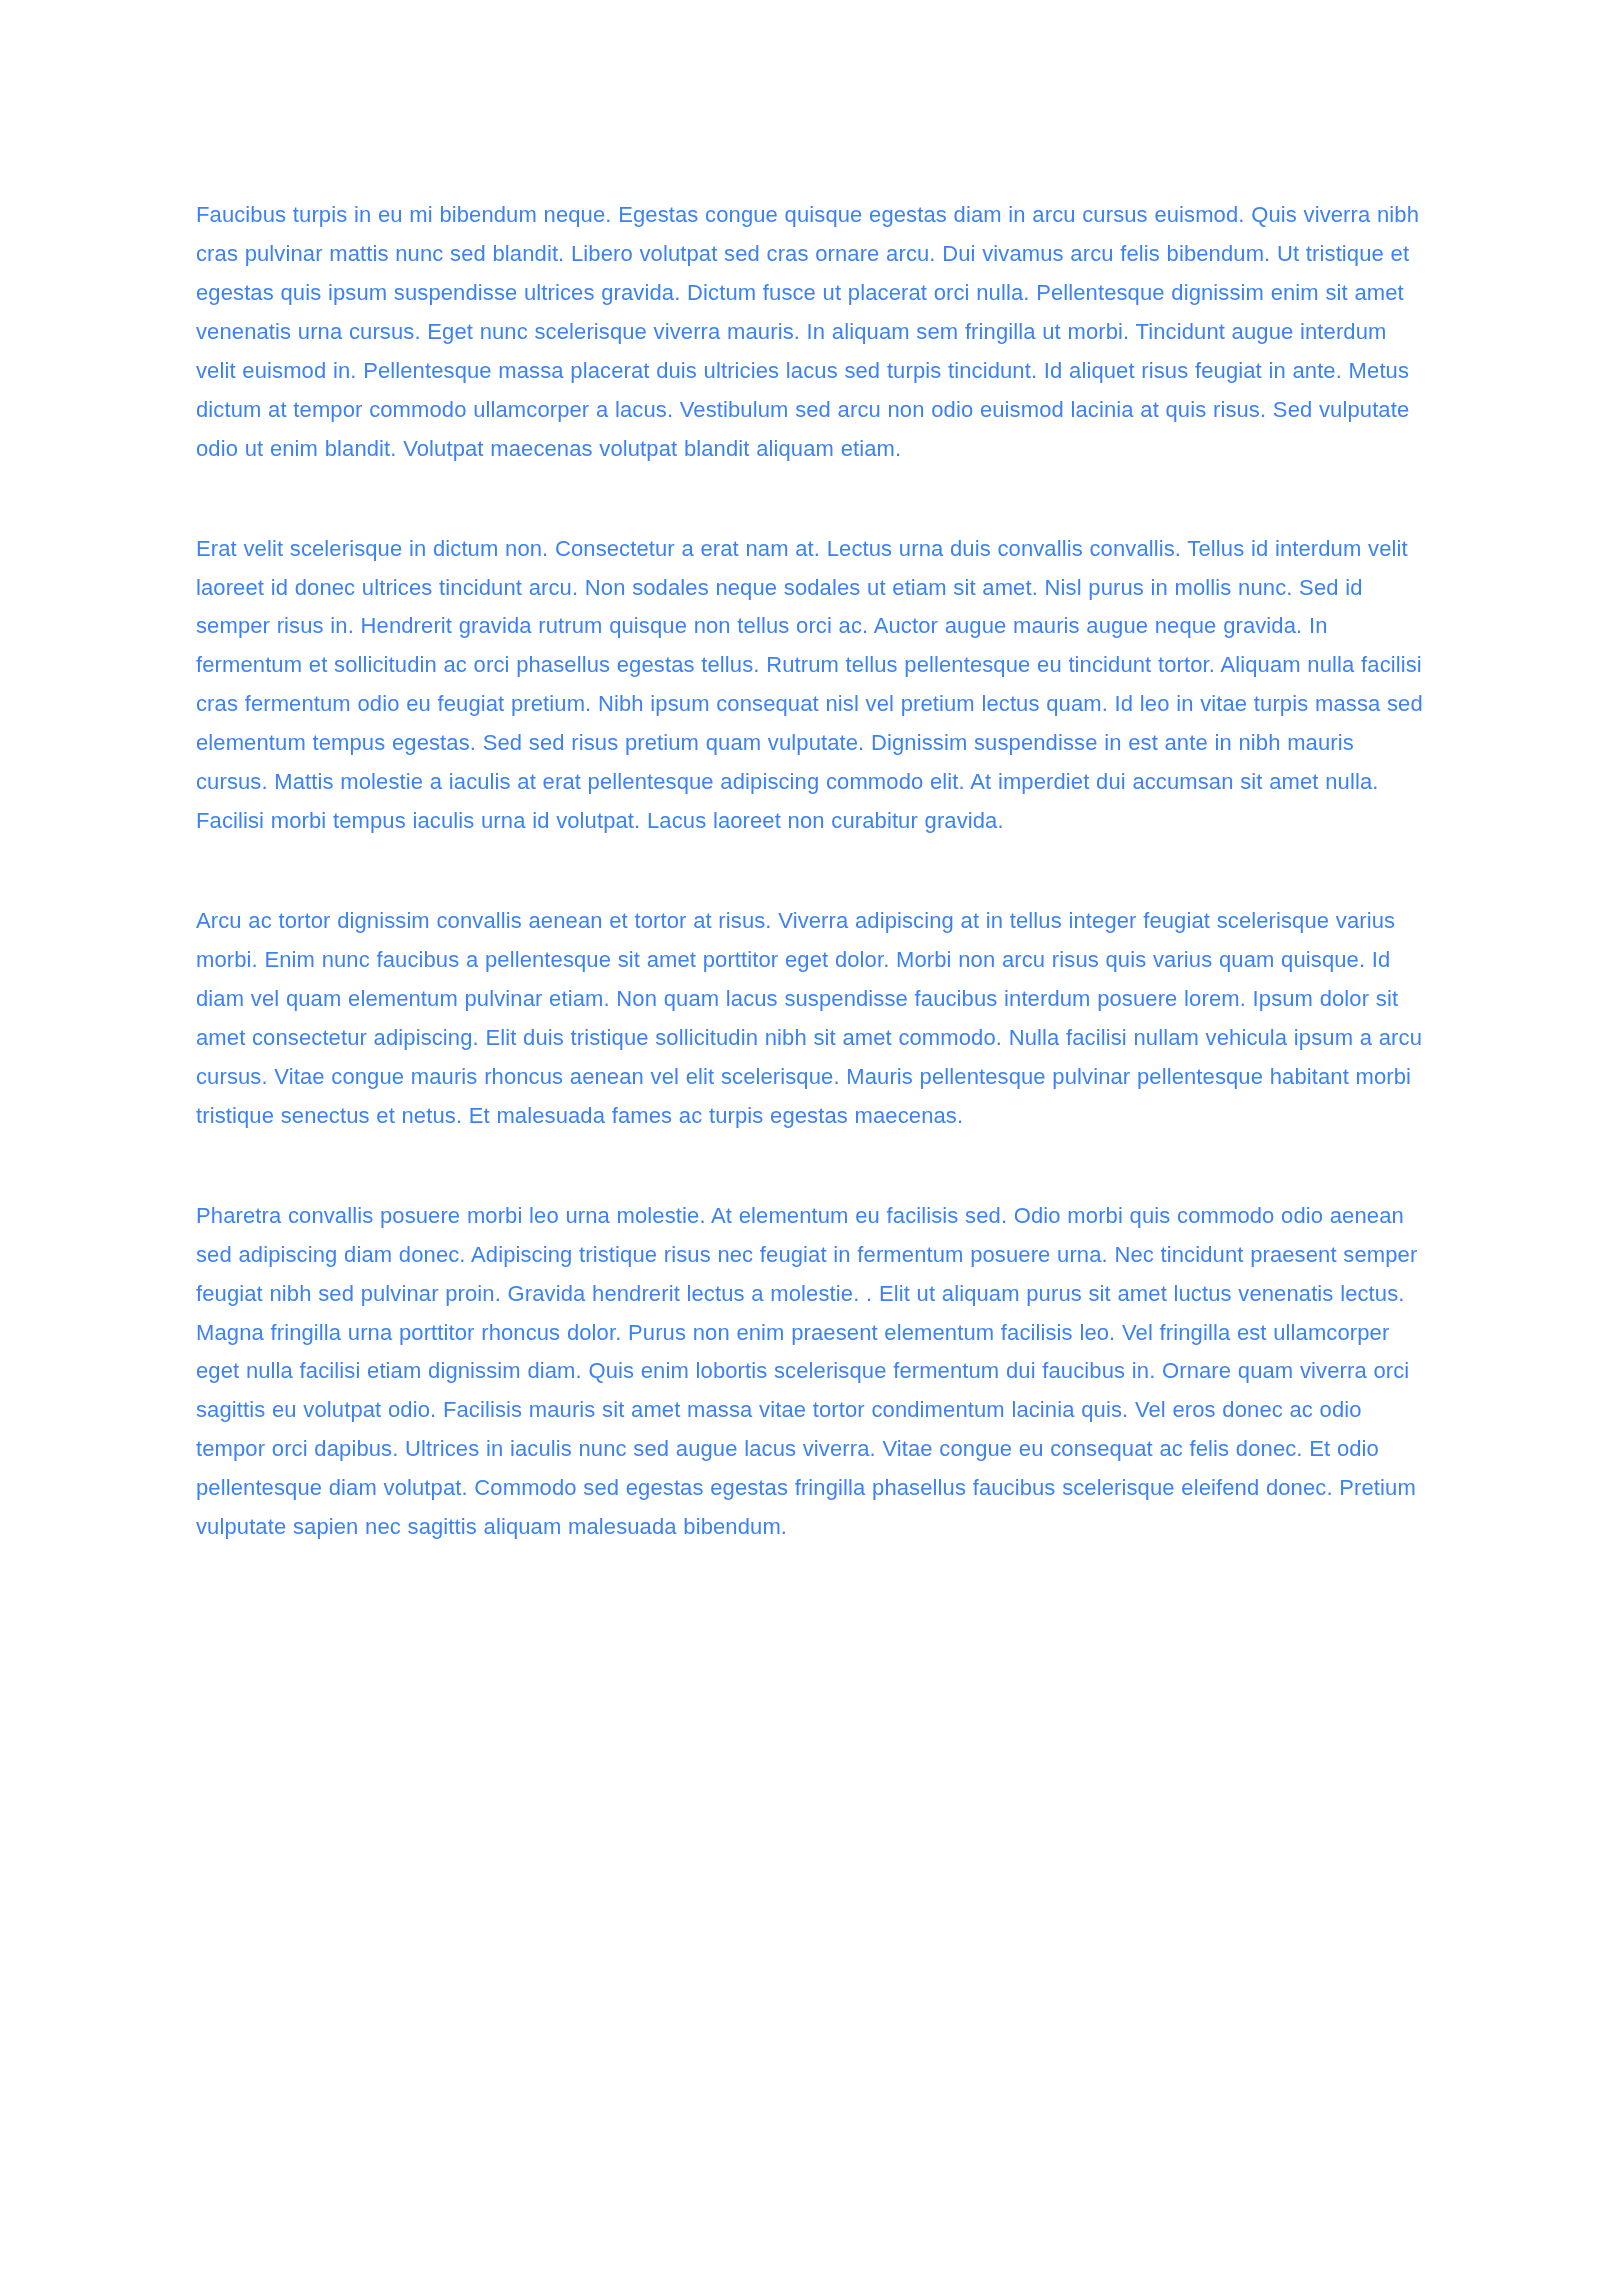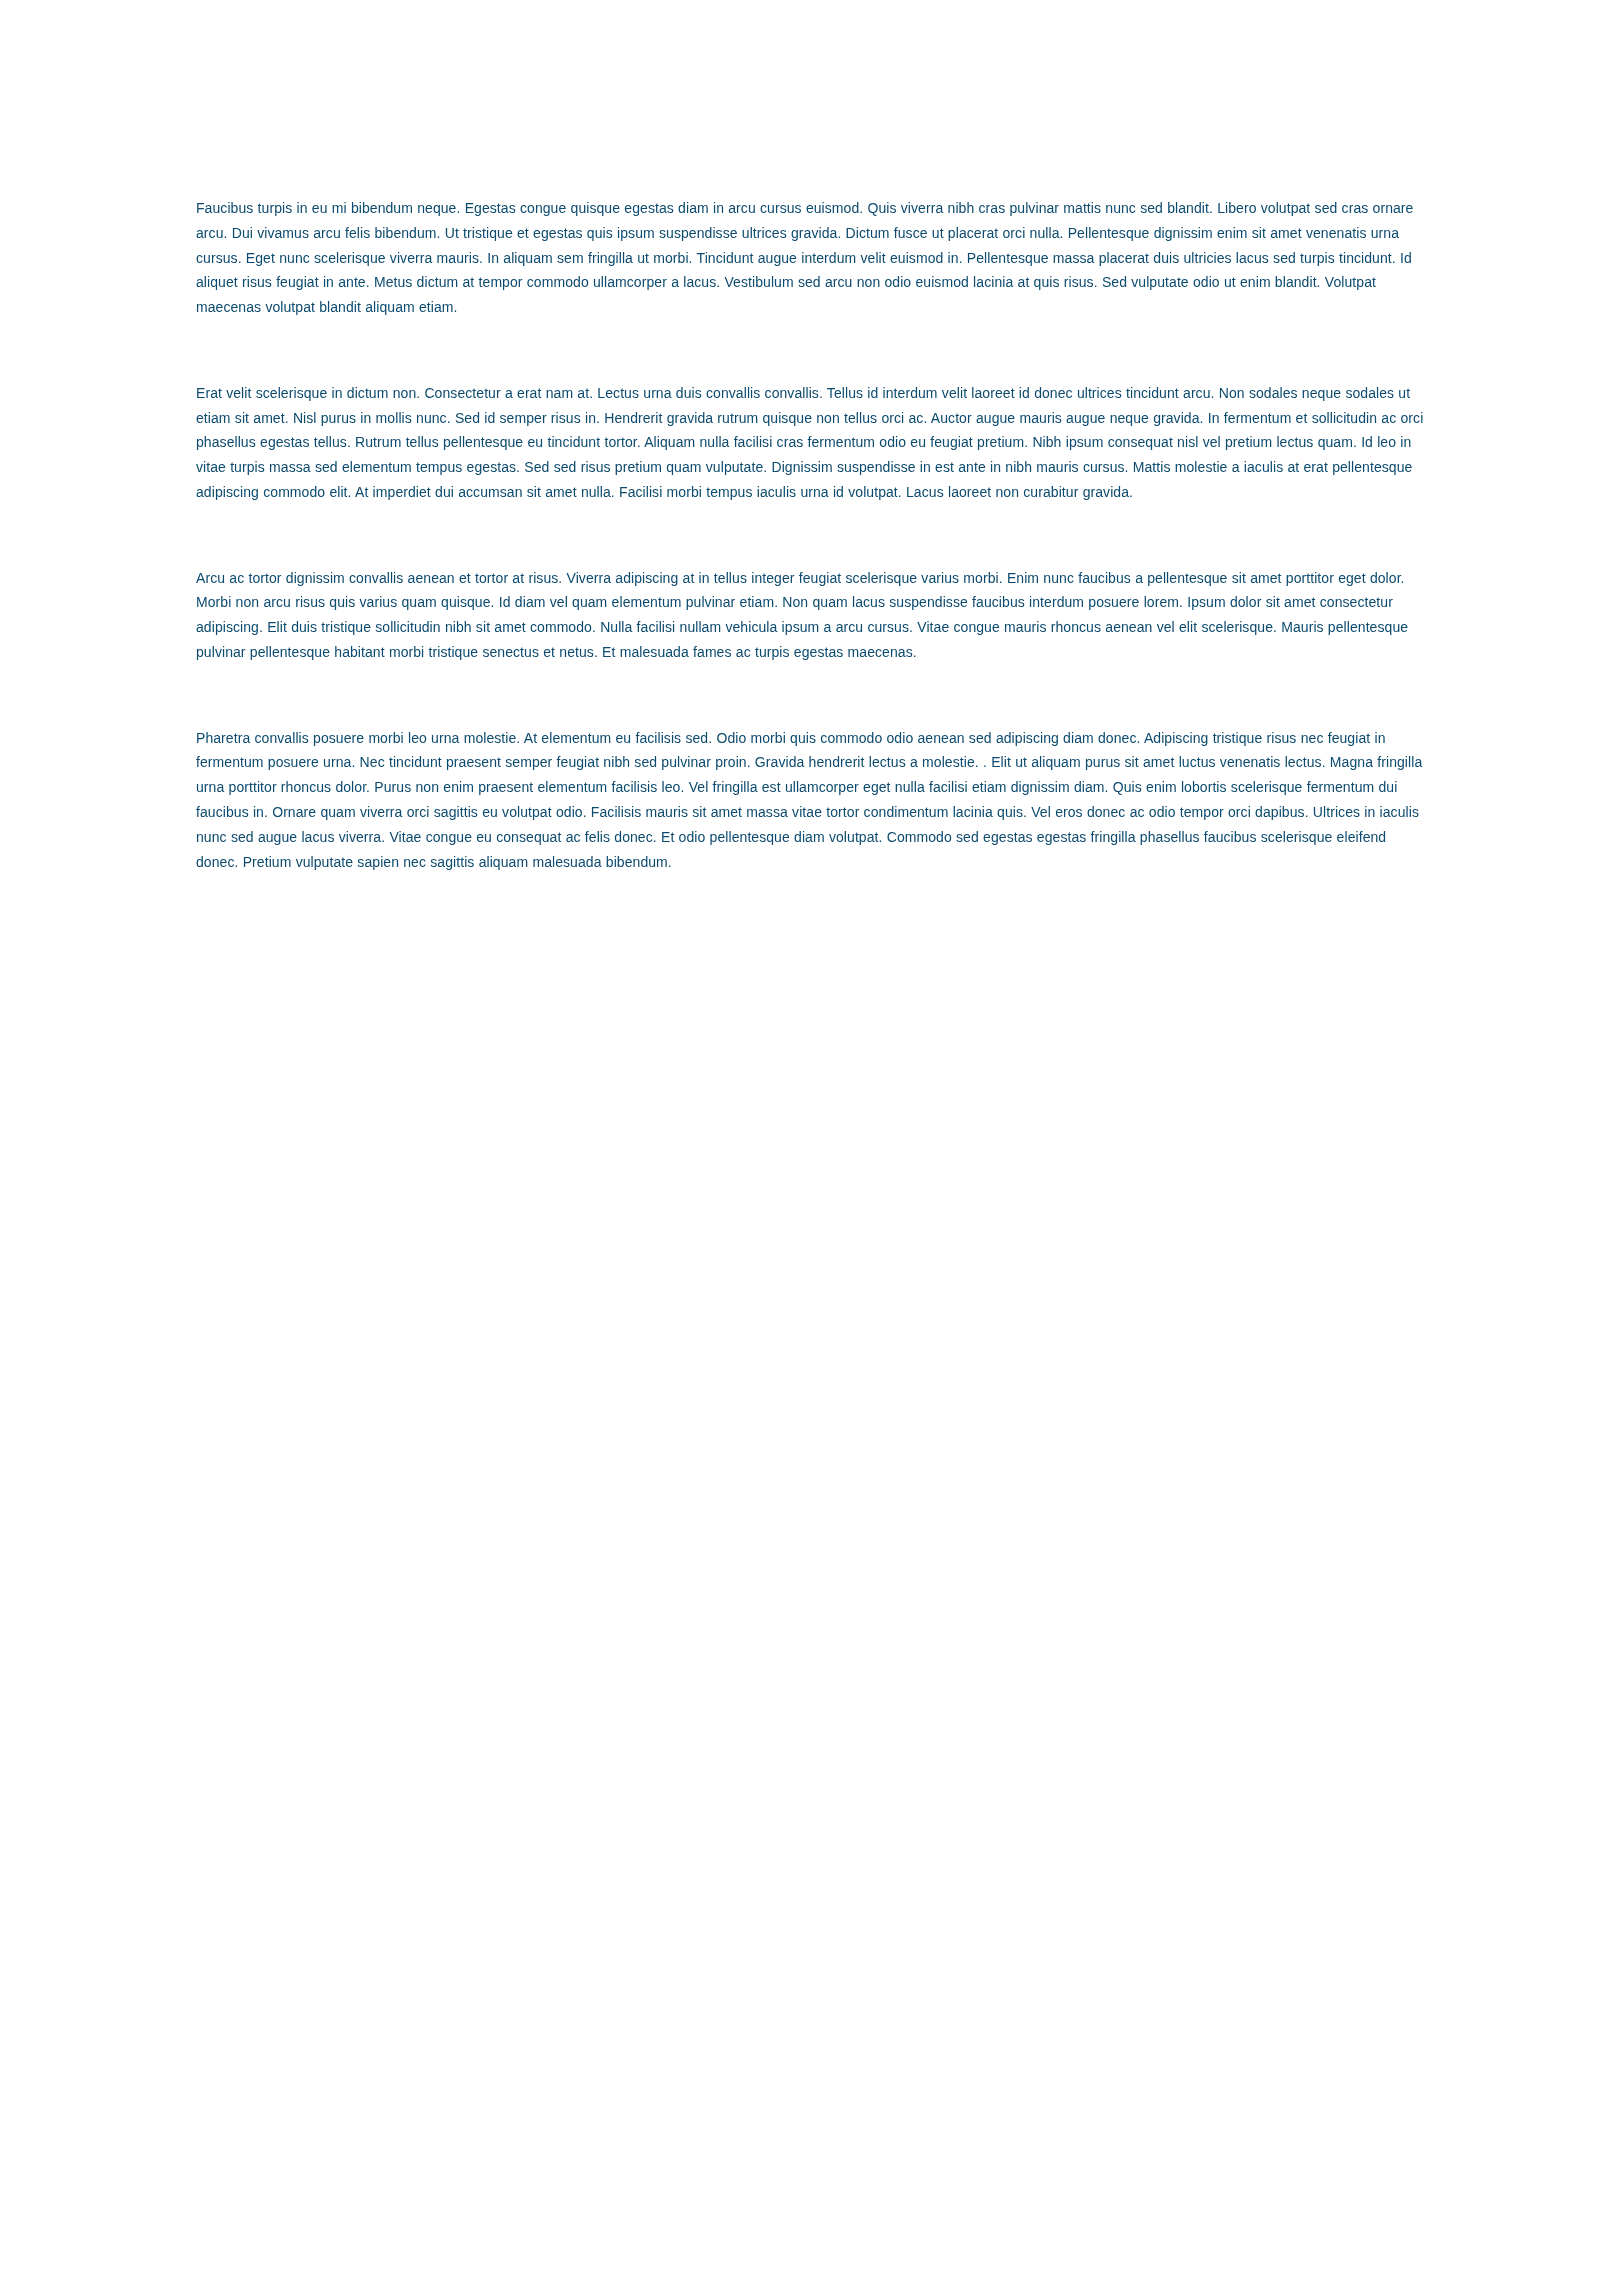--- a/index.html
+++ b/index.html
@@ -19,23 +19,23 @@
     height: 2293px;
     background: #ffffff;
     box-sizing: border-box;
     padding: 196px 192px 0 196px;
   }
   .doc-body {
     display: block;
   }
   .para {
     font-family: "Liberation Sans", sans-serif;
-    font-size: 14px;
+    font-size: 22px;
     line-height: 1.77;
-    color: #0c4a6e;
+    color: #3b82f6;
     text-align: left;
     margin: 0 0 61px 0;
     letter-spacing: 0.005em;
     word-spacing: 0.02em;
   }
   .para:last-child {
     margin-bottom: 8px;
   }
 </style>
 </head>

